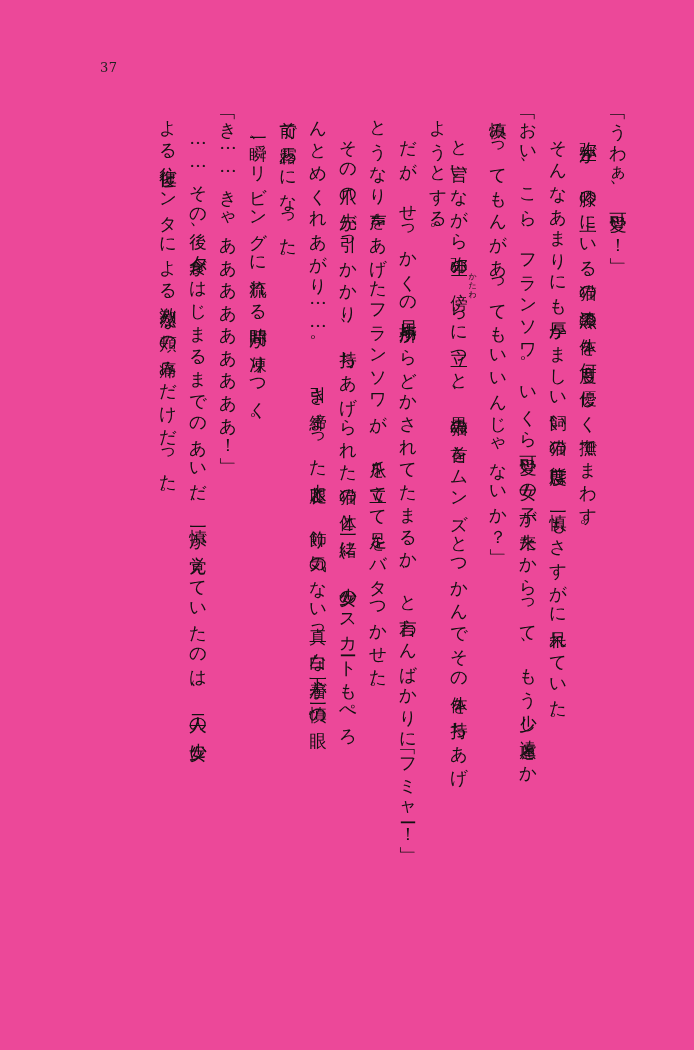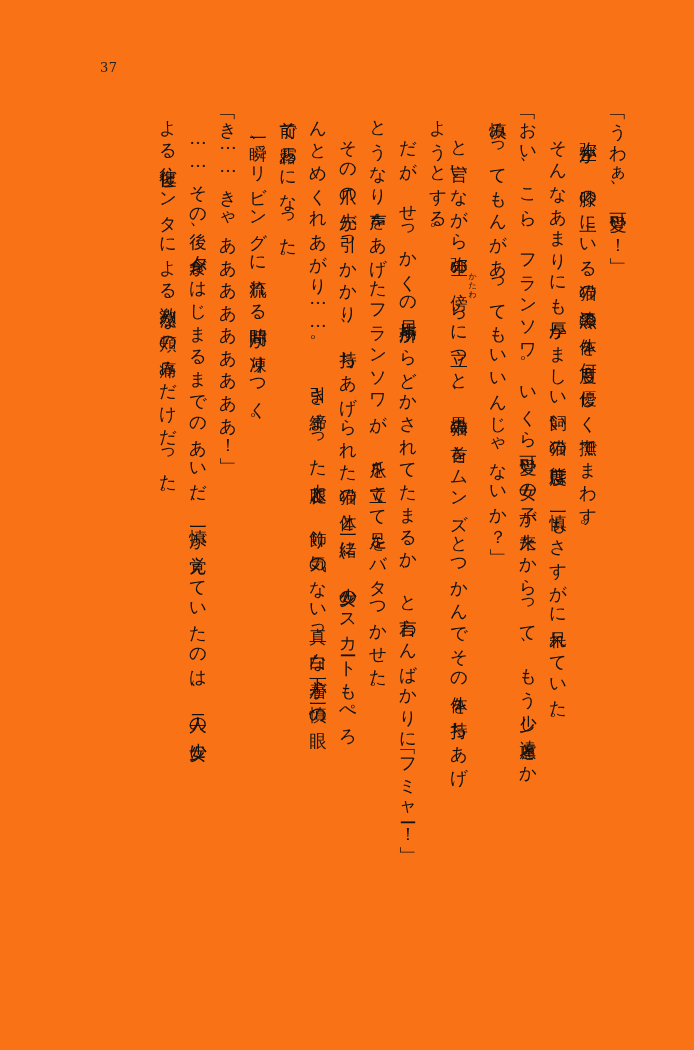--- a/index.html
+++ b/index.html
@@ -11,21 +11,21 @@
     width: 694px;
     height: 1050px;
     overflow: hidden;
     font-family: "DejaVu Serif", "Liberation Serif", serif;
     color: #111111;
   }
   .page {
     position: relative;
     width: 694px;
     height: 1050px;
-    background: #f97316;
+    background: #ec4899;
     box-sizing: border-box;
   }
   .page-number {
     position: absolute;
     top: 60px;
     left: 100px;
     font-size: 13px;
     letter-spacing: 0.5px;
     color: #222222;
     font-family: "DejaVu Serif", "Liberation Serif", serif;

